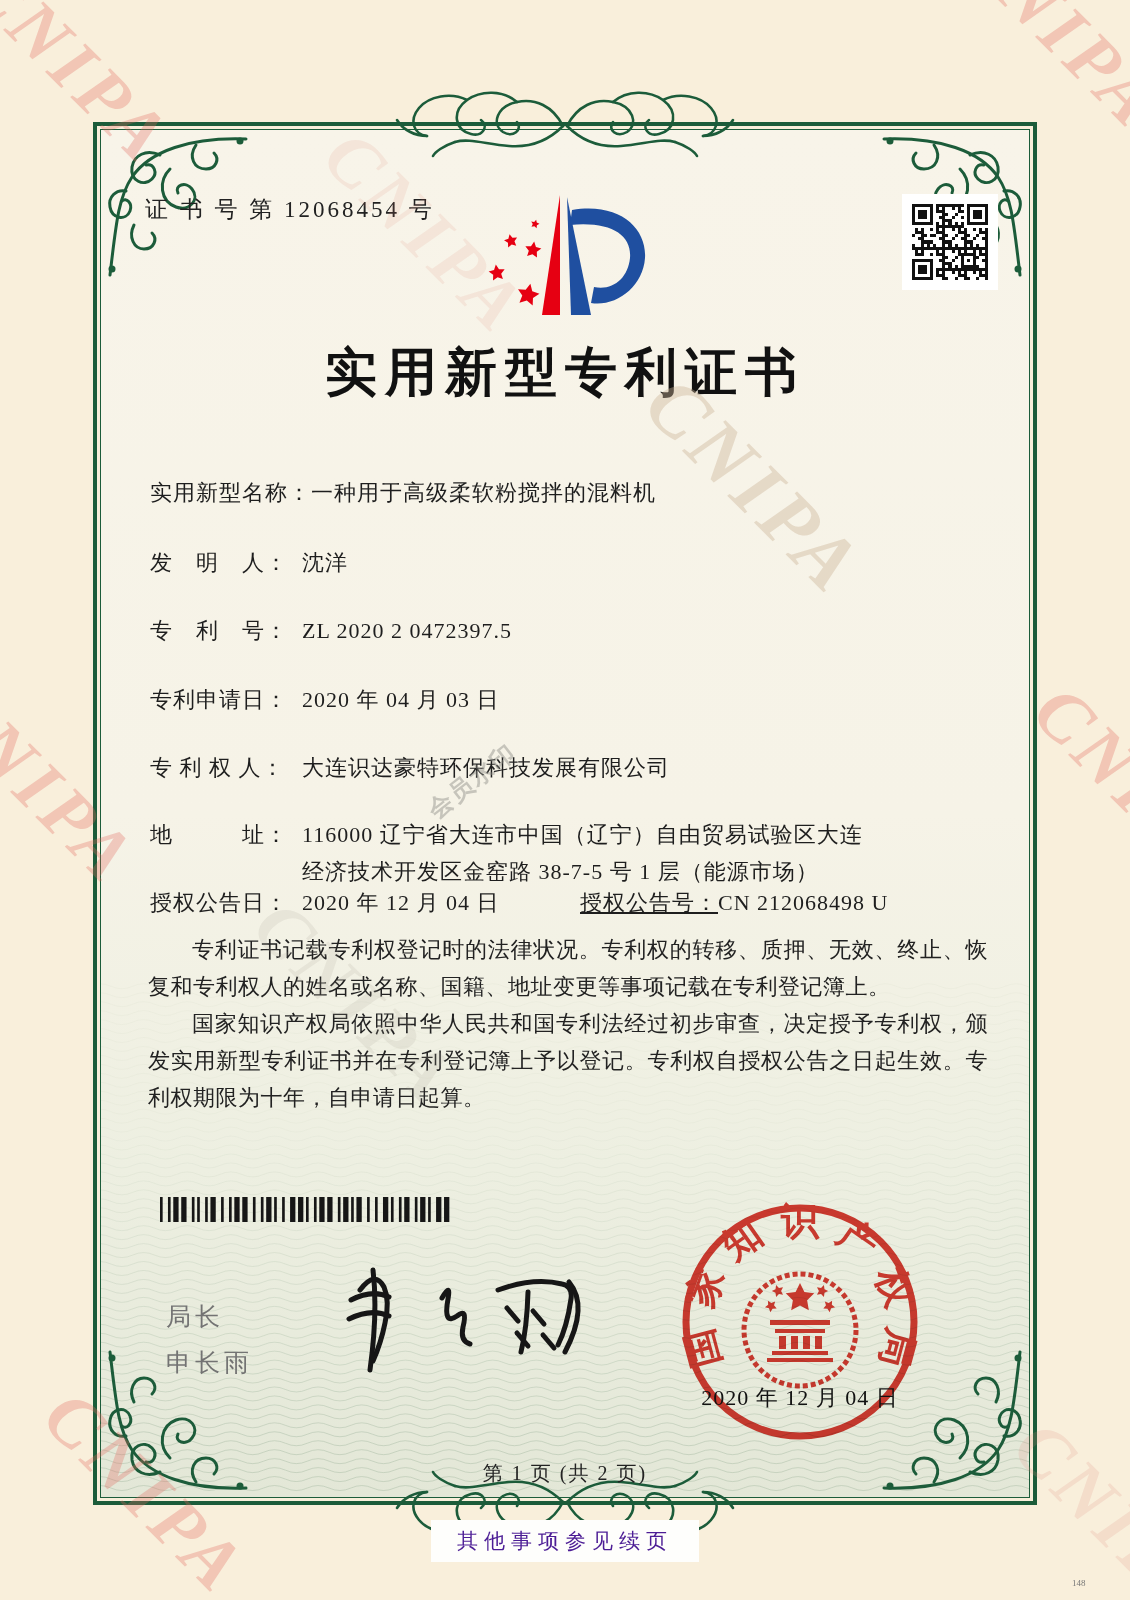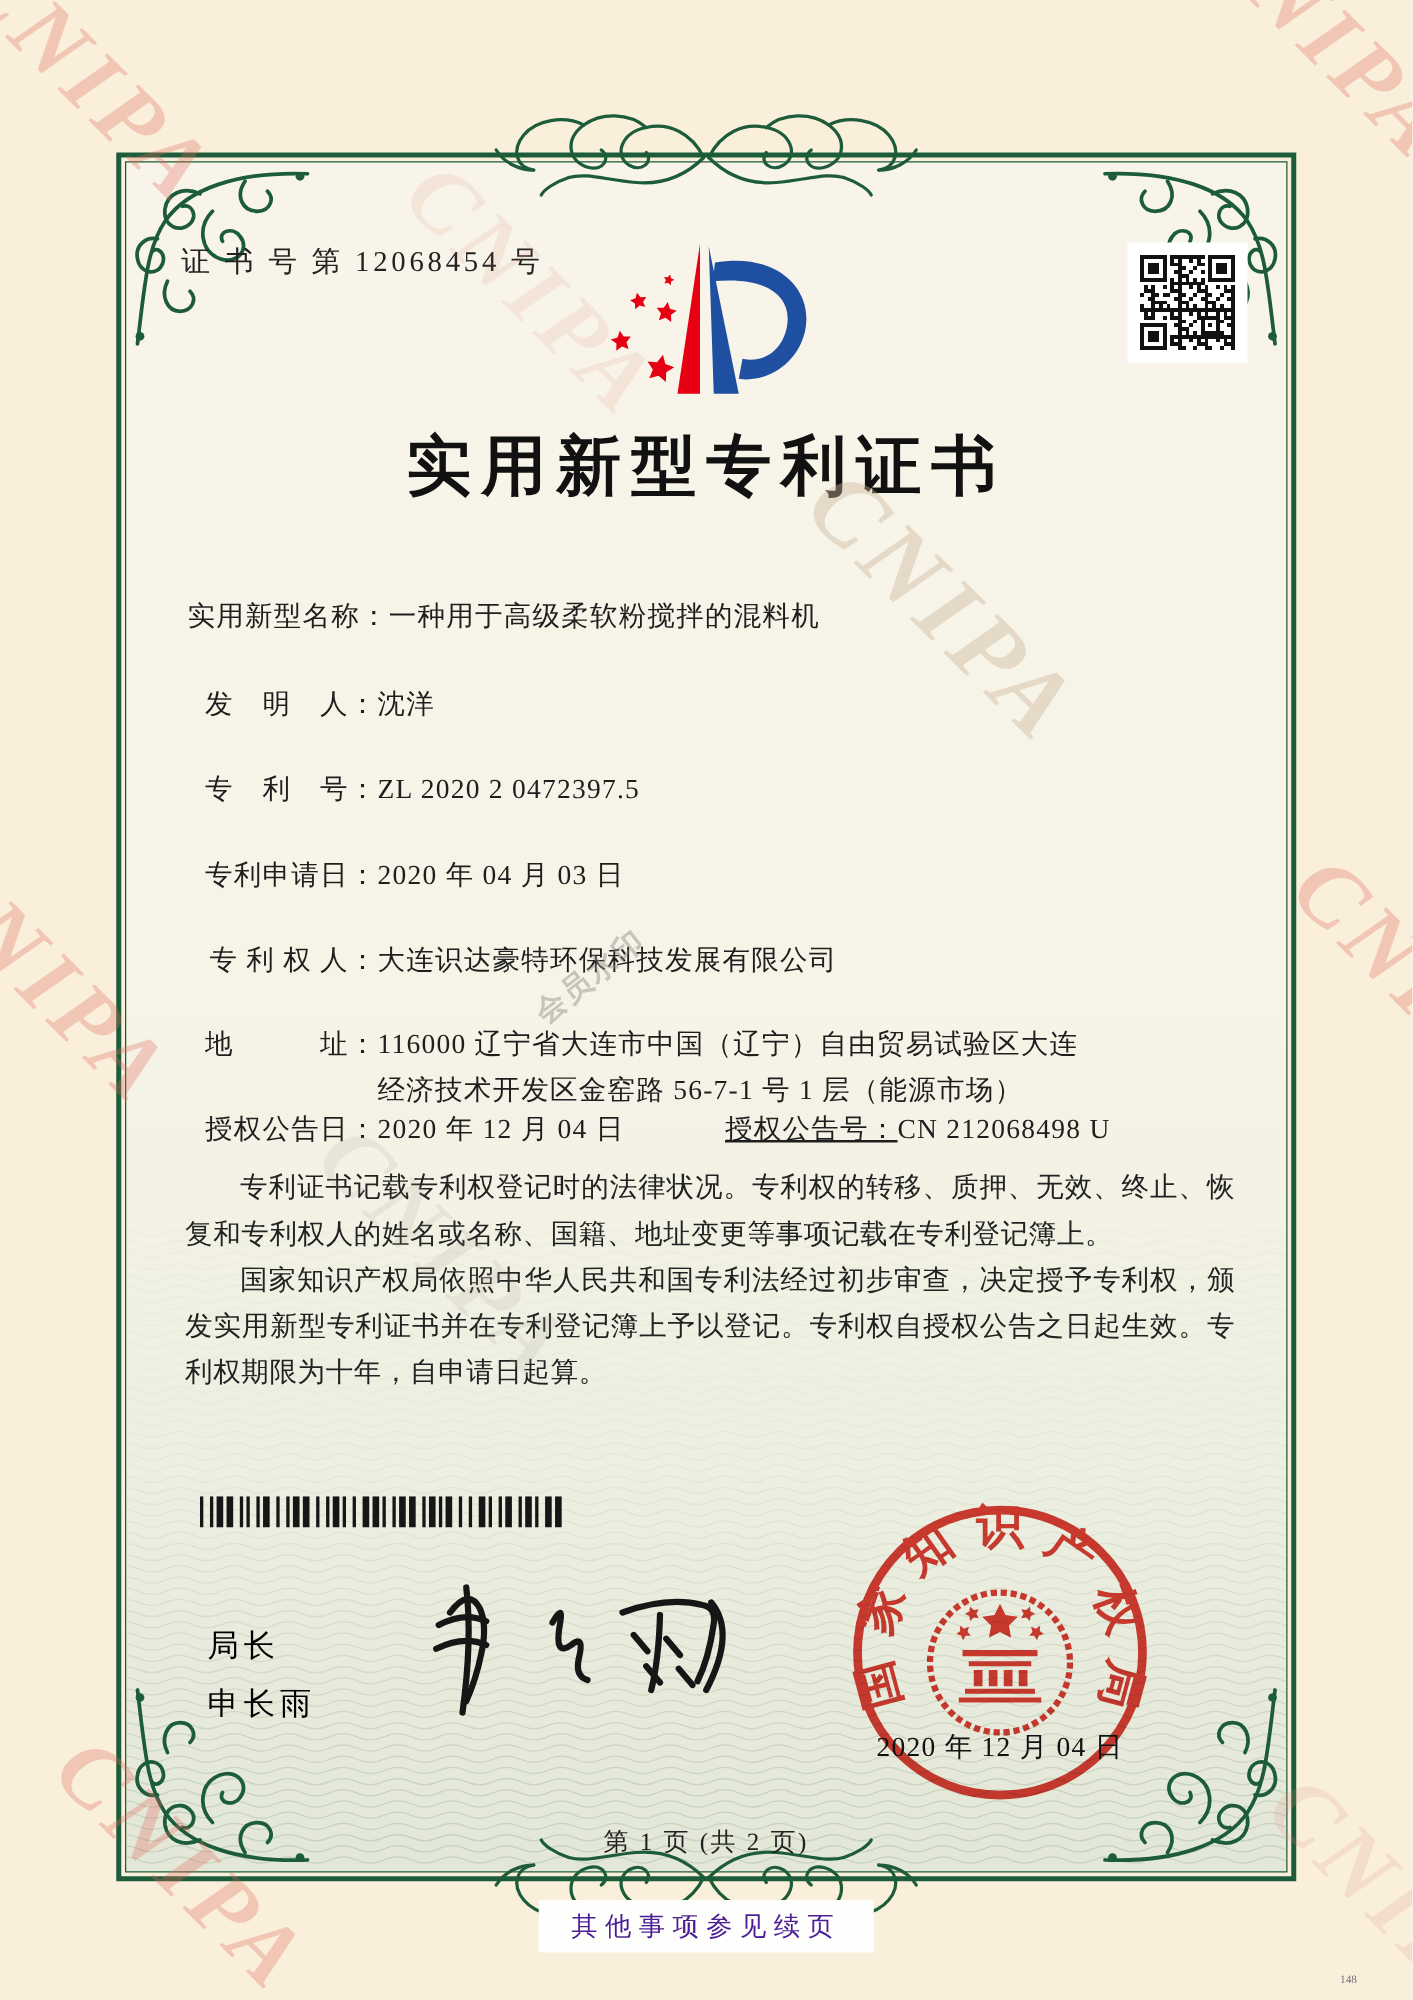--- a/index.html
+++ b/index.html
@@ -24,33 +24,33 @@
   .abs{position:absolute; z-index:3;}
   .cert-no{left:145px; top:194px; font-size:23px; letter-spacing:3px; color:#222;}
   .logo-box{left:484px; top:190px; width:172px; height:142px;}
   .qr-box{left:902px; top:194px; width:96px; height:96px; background:#fff; padding:4px; box-sizing:border-box;}
   .qr-box svg{width:100%; height:100%; display:block;}
   .title{
     left:0; right:0; top:338px; text-align:center;
     font-size:52px; font-weight:700; letter-spacing:8px; color:#111;
   }
   .field{left:150px; font-size:22px; letter-spacing:1px; white-space:nowrap;}
-  .flabel{display:inline-block; min-width:152px; white-space:pre;text-align:right;}
+  .flabel{display:inline-block; min-width:152px; white-space:pre;}
   .addr2{left:302px; font-size:22px; letter-spacing:1px; white-space:nowrap;}
   .grant2{left:580px; font-size:22px; letter-spacing:1px; white-space:nowrap;}
   .grant2 .flabel{min-width:0;text-decoration:underline;}
   .body-text{
     left:148px; top:931px; width:840px; font-size:22px; line-height:37px;
     text-align:justify; letter-spacing:0.5px; color:#222;
   }
   .body-text p{margin:0; text-indent:2em;}
   .barcode{left:160px; top:1197px; width:292px; height:25px;}
   .barcode svg{width:100%; height:100%; display:block;}
   .signer{left:166px; font-family:"Liberation Sans","DejaVu Sans",sans-serif;
-    font-size:25px; font-weight:500; letter-spacing:4px; color:#000000;}
+    font-size:25px; font-weight:500; letter-spacing:4px; color:#737373;}
   .signature{left:330px; top:1256px; width:280px; height:128px; z-index:6;}
   .seal{left:678px; top:1200px; width:244px; height:244px; z-index:5; mix-blend-mode:multiply;}
   .seal-date{left:690px; top:1383px; width:220px; text-align:center;
     font-size:22px; letter-spacing:1px; color:#111; z-index:7;}
   .page-info{left:0; right:0; top:1460px; text-align:center; font-size:20px; letter-spacing:2px; color:#222;}
   .continuation{
     left:50%; top:1520px; transform:translateX(-50%);
     background:#fefefc; padding:7px 26px; font-size:21px; letter-spacing:6px; color:#4c1d95;
     z-index:3; white-space:nowrap;
   }
@@ -551,21 +551,21 @@
   </div>
   <div class="abs field" style="top:685px">
     <span class="flabel">专利申请日：</span><span>2020 年 04 月 03 日</span>
   </div>
   <div class="abs field" style="top:753px">
     <span class="flabel">专 利 权 人：</span><span>大连识达豪特环保科技发展有限公司</span>
   </div>
   <div class="abs field" style="top:820px">
     <span class="flabel">地　　　址：</span><span>116000 辽宁省大连市中国（辽宁）自由贸易试验区大连</span>
   </div>
-  <div class="abs addr2" style="top:857px">经济技术开发区金窑路 56-7-1 号 1 层（能源市场）</div>
+  <div class="abs addr2" style="top:857px">经济技术开发区金窑路 38-7-5 号 1 层（能源市场）</div>
   <div class="abs field" style="top:888px">
     <span class="flabel">授权公告日：</span><span>2020 年 12 月 04 日</span>
   </div>
   <div class="abs grant2" style="top:888px">
     <span class="flabel">授权公告号：</span><span>CN 212068498 U</span>
   </div>
 
   <div class="abs body-text">
     <p>专利证书记载专利权登记时的法律状况。专利权的转移、质押、无效、终止、恢复和专利权人的姓名或名称、国籍、地址变更等事项记载在专利登记簿上。</p>
     <p>国家知识产权局依照中华人民共和国专利法经过初步审查，决定授予专利权，颁发实用新型专利证书并在专利登记簿上予以登记。专利权自授权公告之日起生效。专利权期限为十年，自申请日起算。</p>

